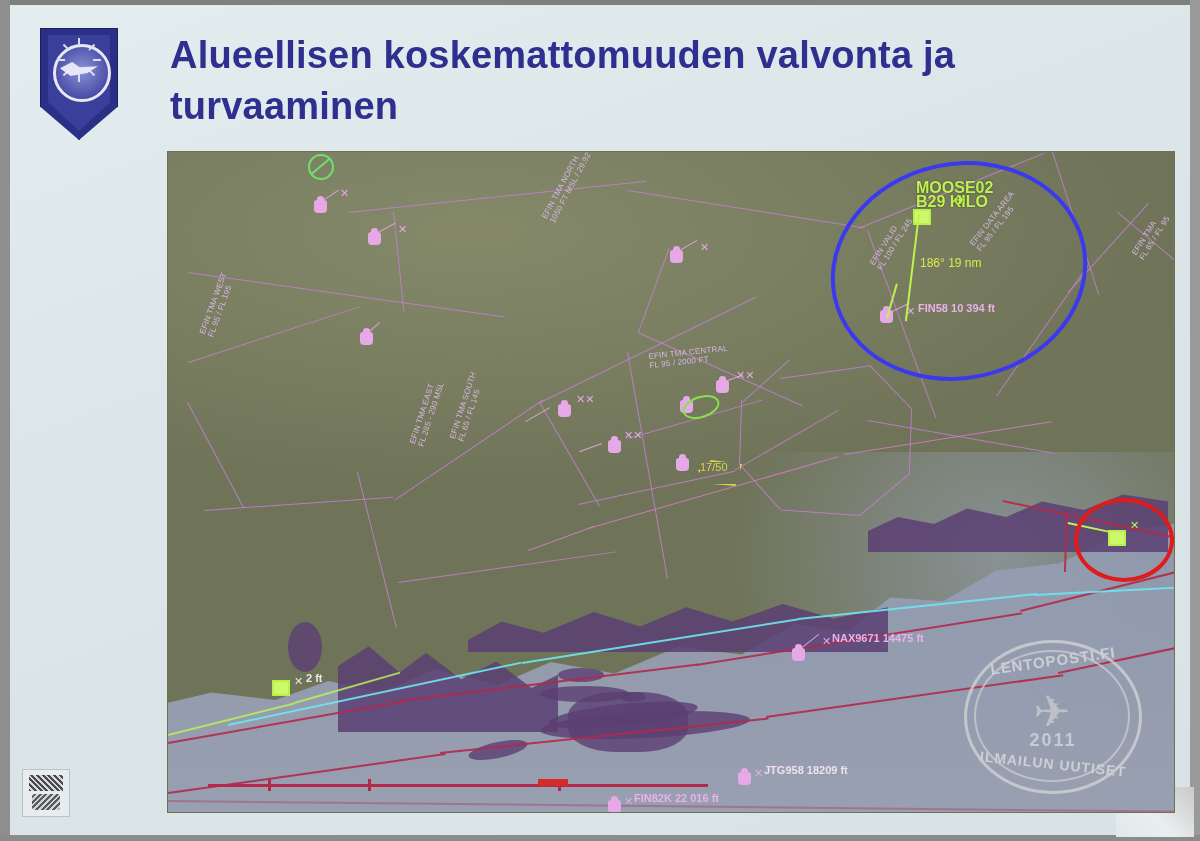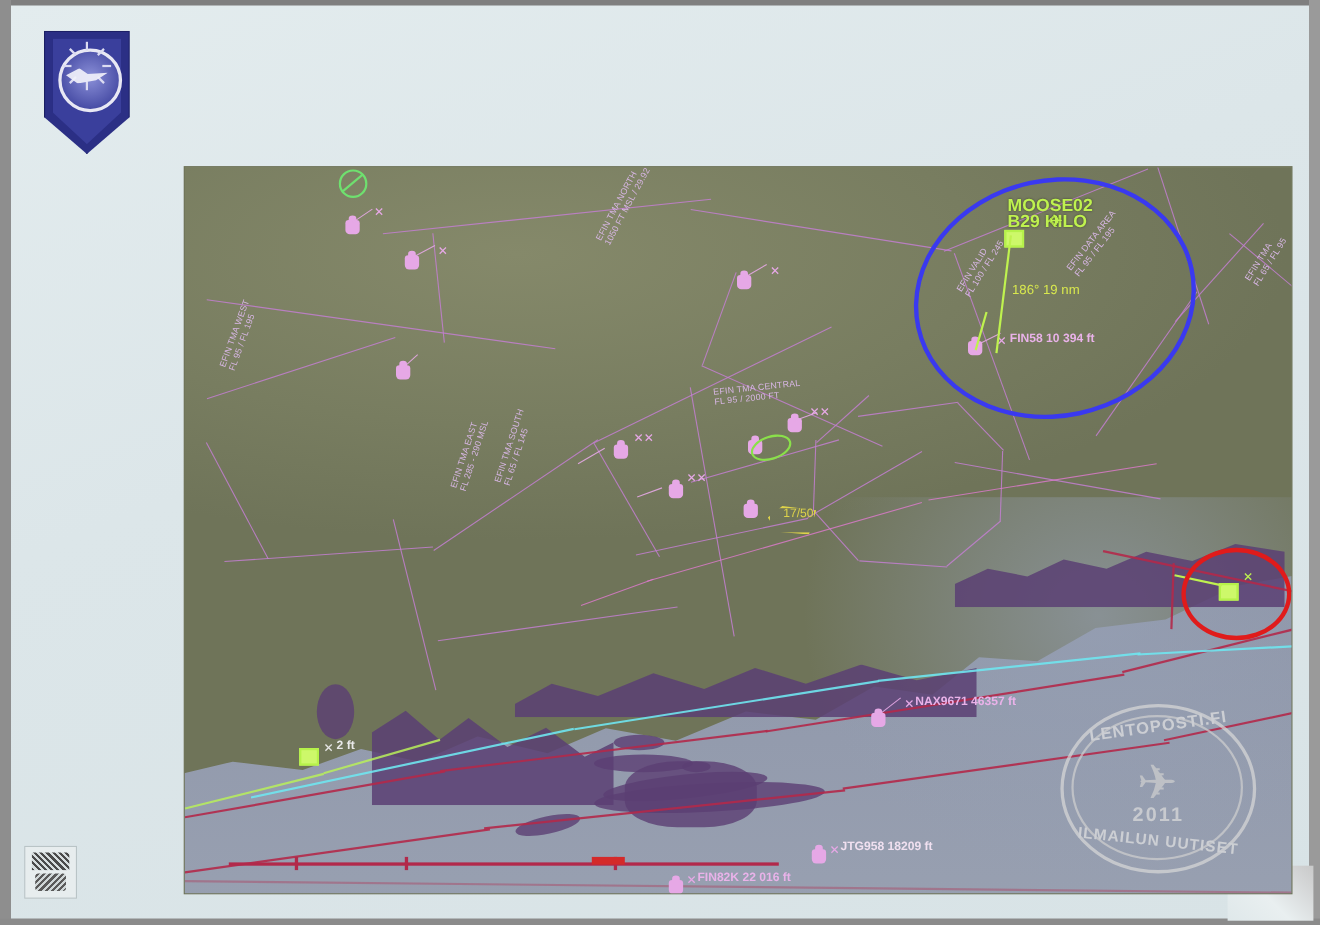--- a/index.html
+++ b/index.html
@@ -408,20 +408,21 @@
     <div class="crest-ray" style="transform:rotate(45deg)"></div>
     <div class="crest-ray" style="transform:rotate(90deg)"></div>
     <div class="crest-ray" style="transform:rotate(135deg)"></div>
     <div class="crest-ray" style="transform:rotate(180deg)"></div>
     <div class="crest-ray" style="transform:rotate(225deg)"></div>
     <div class="crest-ray" style="transform:rotate(270deg)"></div>
     <div class="crest-ray" style="transform:rotate(315deg)"></div>
     <div class="crest-wing"></div>
   </div>
 
+  <div class="title">Alueellisen koskemattomuuden valvonta ja turvaaminen</div>
 
   <div class="mini-emblem">
     <div class="m1"></div>
     <div class="m2"></div>
   </div>
 
   <div id="map">
     <div class="map-land"></div>
     <div class="map-sea"></div>
     <div class="sea-deep"></div>
@@ -542,21 +543,21 @@
 
     <div class="target" style="left:512px;top:248px;"></div>
     <div class="green-ellipse-small" style="left:514px;top:244px;"></div>
 
     <div class="target" style="left:440px;top:288px;"></div>
     <div class="leader" style="left:434px;top:292px;width:24px;transform:rotate(160deg)"></div>
     <div class="xmark" style="left:456px;top:278px;">✕✕</div>
 
     <div class="target" style="left:508px;top:306px;"></div>
     <div class="yellow-poly" style="left:530px;top:308px;"></div>
-    <div class="xmark" style="left:544px;top:310px;color:#ddd24a">17/50</div>
+    <div class="xmark" style="left:532px;top:310px;color:#ddd24a">17/50</div>
 
     <div class="target" style="left:712px;top:158px;"></div>
     <div class="leader" style="left:718px;top:162px;width:26px;transform:rotate(-26deg)"></div>
     <div class="xmark" style="left:738px;top:154px;">✕</div>
     <div class="tgt-label" style="left:750px;top:150px;">FIN58 10 394 ft</div>
 
     <div class="green-box" style="left:745px;top:57px;"></div>
     <div class="green-line" style="left:752px;top:62px;width:108px;transform:rotate(97deg)"></div>
     <div class="green-line" style="left:718px;top:166px;width:36px;transform:rotate(-74deg)"></div>
     <div class="green-label" style="left:748px;top:27px;">MOOSE02</div>
@@ -567,21 +568,21 @@
     <div class="ellipse-hl" style="left:662px;top:10px;width:250px;height:210px;transform:rotate(-12deg)"></div>
 
     <div class="green-box" style="left:940px;top:378px;"></div>
     <div class="green-line" style="left:900px;top:370px;width:44px;transform:rotate(12deg)"></div>
     <div class="xmark" style="left:962px;top:368px;color:#bff24f;">✕</div>
     <div class="circle-hl" style="left:906px;top:346px;width:92px;height:76px;"></div>
 
     <div class="target" style="left:624px;top:496px;"></div>
     <div class="leader" style="left:630px;top:498px;width:26px;transform:rotate(-38deg)"></div>
     <div class="xmark" style="left:654px;top:484px;">✕</div>
-    <div class="tgt-label" style="left:664px;top:480px;">NAX9671 46357 ft</div>
+    <div class="tgt-label" style="left:664px;top:480px;">NAX9671 14475 ft</div>
 
     <div class="target" style="left:570px;top:620px;"></div>
     <div class="xmark" style="left:586px;top:616px;">✕</div>
     <div class="tgt-label" style="left:596px;top:612px;color:#f0e0f0">JTG958 18209 ft</div>
 
     <div class="target" style="left:440px;top:648px;"></div>
     <div class="xmark" style="left:456px;top:644px;">✕</div>
     <div class="tgt-label" style="left:466px;top:640px;">FIN82K 22 016 ft</div>
 
     <div class="green-box" style="left:104px;top:528px;"></div>

